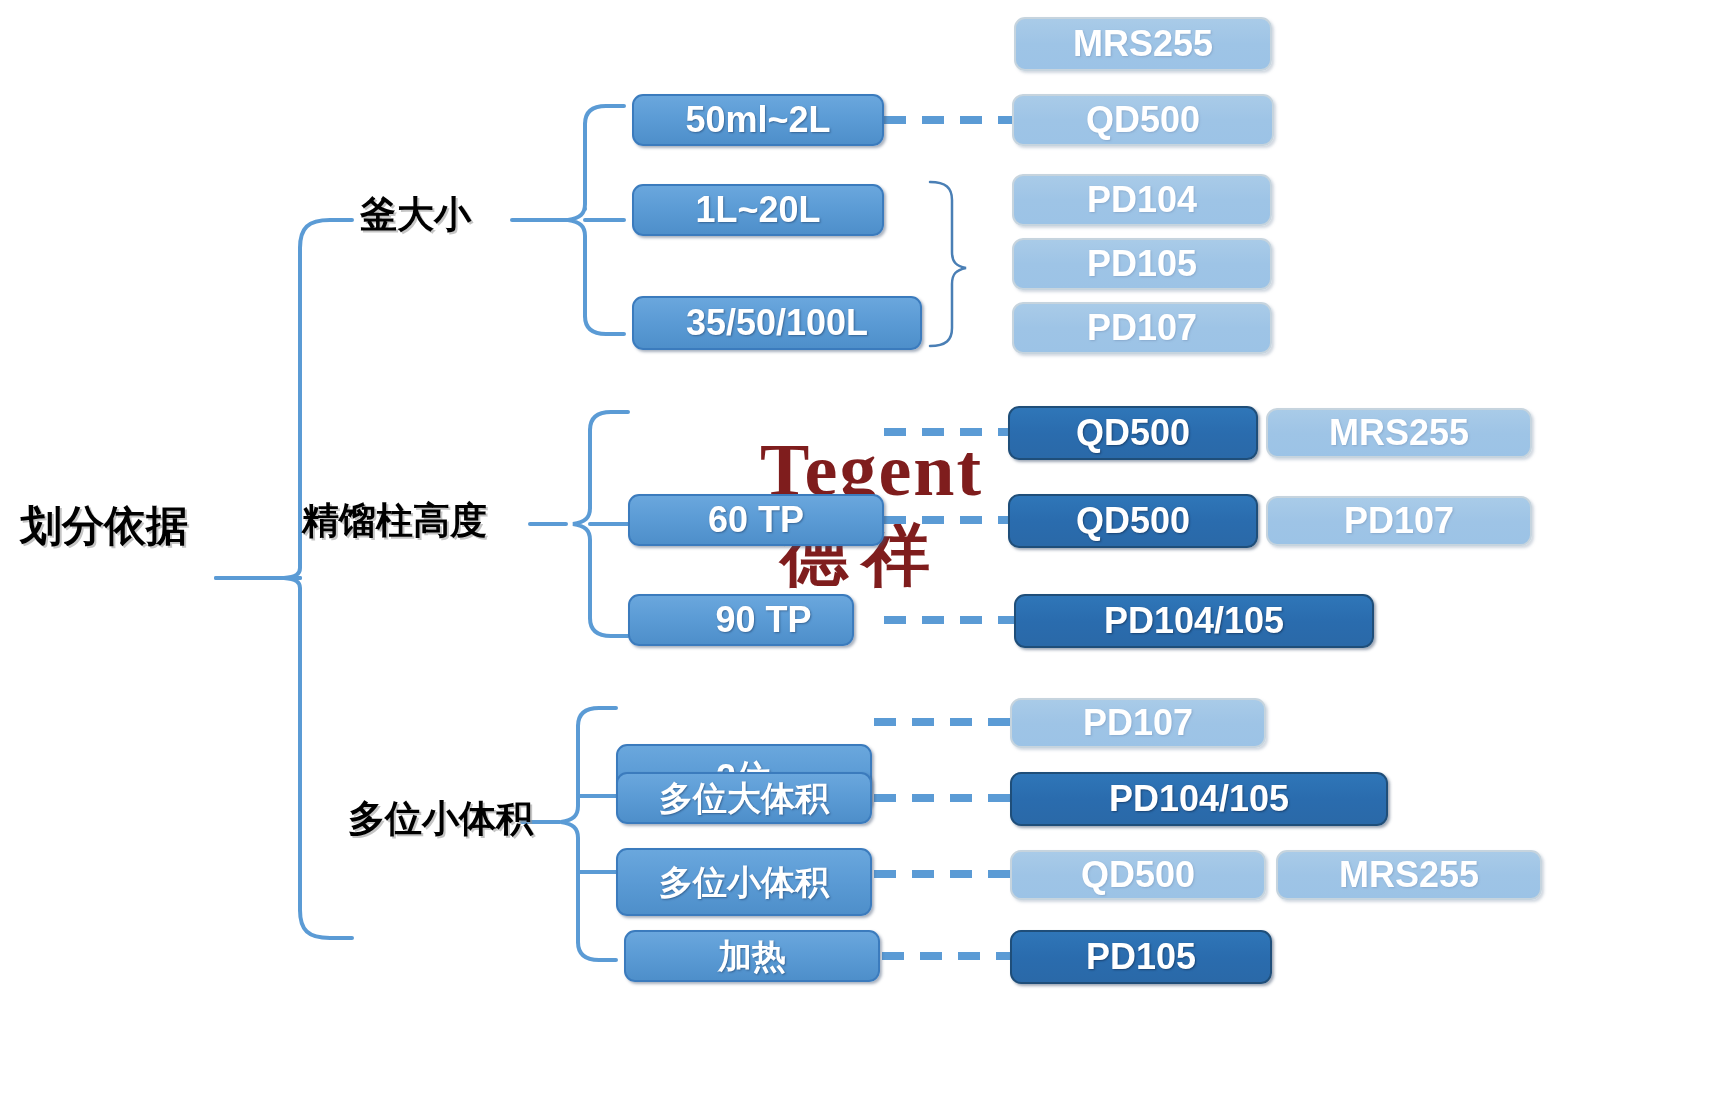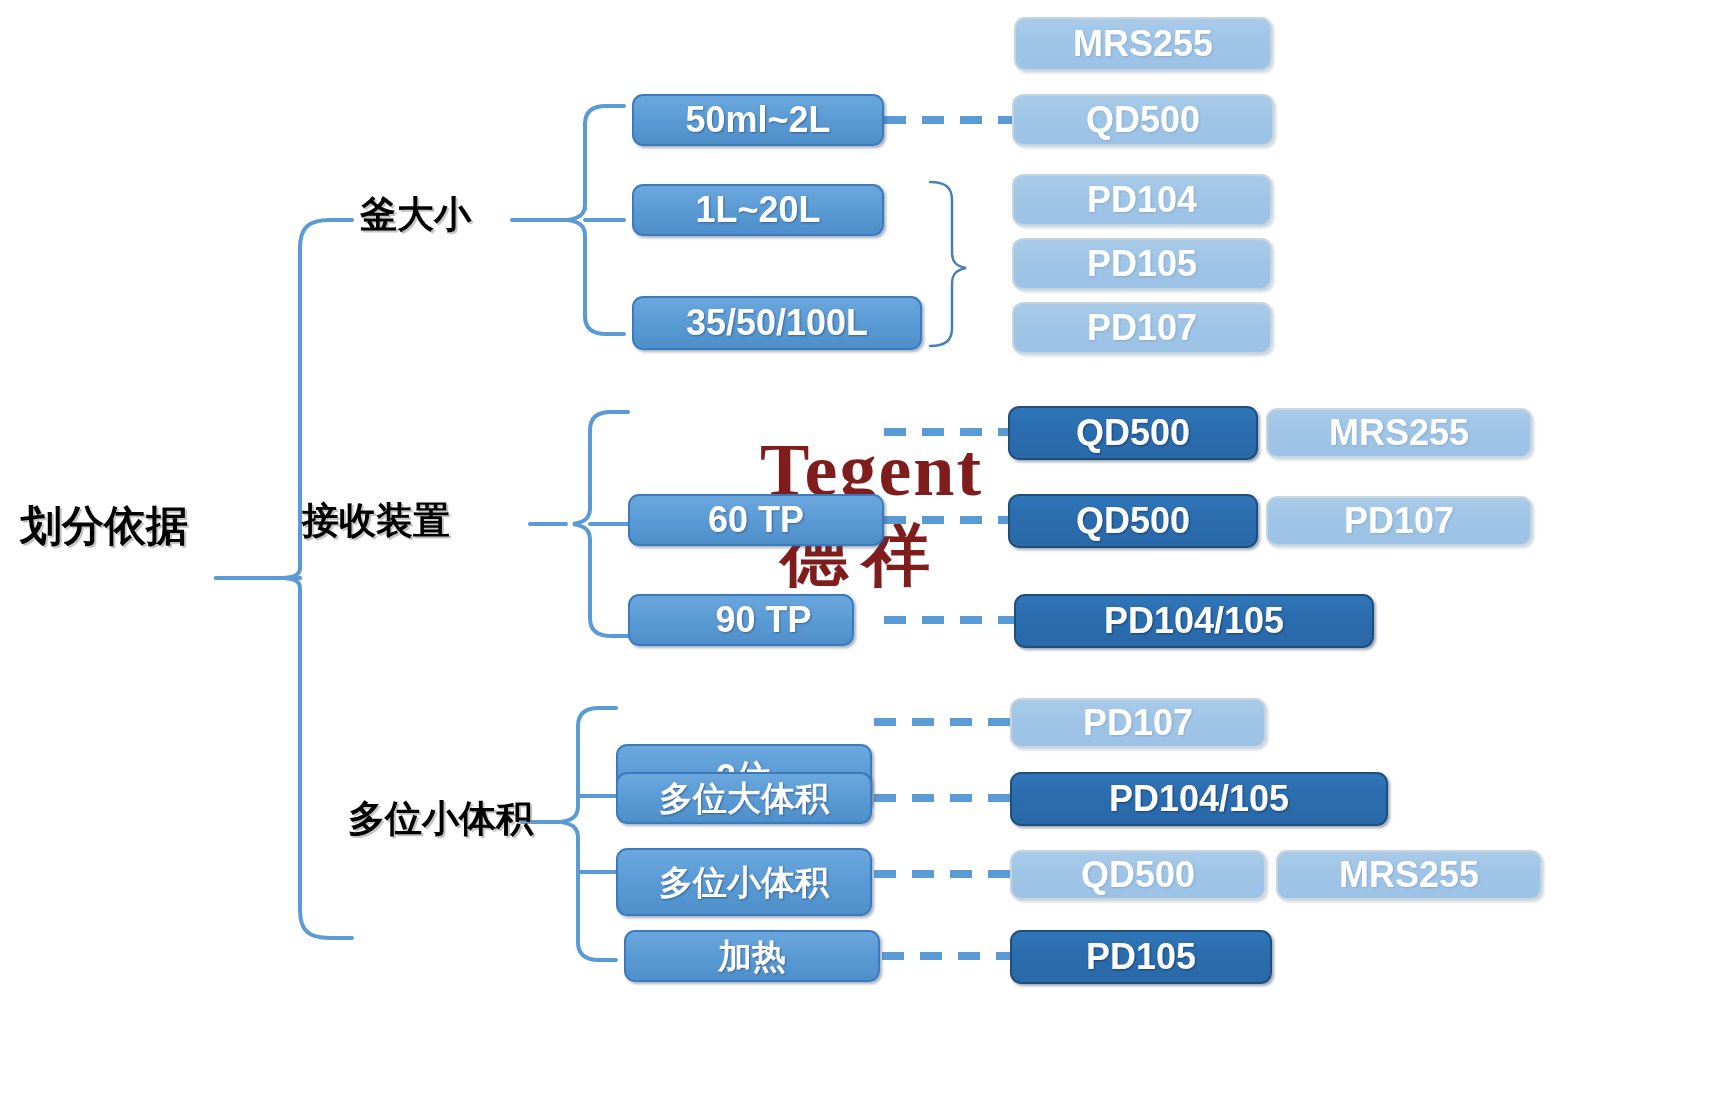--- a/index.html
+++ b/index.html
@@ -178,21 +178,21 @@
       <line x1="874" y1="722" x2="1010" y2="722"></line>
       <line x1="874" y1="798" x2="1010" y2="798"></line>
       <line x1="874" y1="874" x2="1010" y2="874"></line>
       <line x1="882" y1="956" x2="1010" y2="956"></line>
     </g>
   </svg>
 
   <div class="plainnode" style="left:20px; top:505px; font-size:42px;">划分依据</div>
 
   <div class="plainnode" style="left:360px; top:196px;">釜大小</div>
-  <div class="plainnode" style="left:302px; top:502px;">接收装置</div>
+  <div class="plainnode" style="left:302px; top:502px;">精馏柱高度</div>
   <div class="plainnode" style="left:348px; top:800px;">多位小体积</div>
 
   <div class="node mid" style="left:632px; top:94px; width:252px; height:52px;">50ml~2L</div>
   <div class="node mid" style="left:632px; top:184px; width:252px; height:52px;">1L~20L</div>
   <div class="node mid" style="left:632px; top:296px; width:290px; height:54px;">35/50/100L</div>
 
   <div class="node light" style="left:1014px; top:17px; width:258px; height:54px;">MRS255</div>
   <div class="node light" style="left:1012px; top:94px; width:262px; height:52px;">QD500</div>
   <div class="node light" style="left:1012px; top:174px; width:260px; height:52px;">PD104</div>
   <div class="node light" style="left:1012px; top:238px; width:260px; height:52px;">PD105</div>

